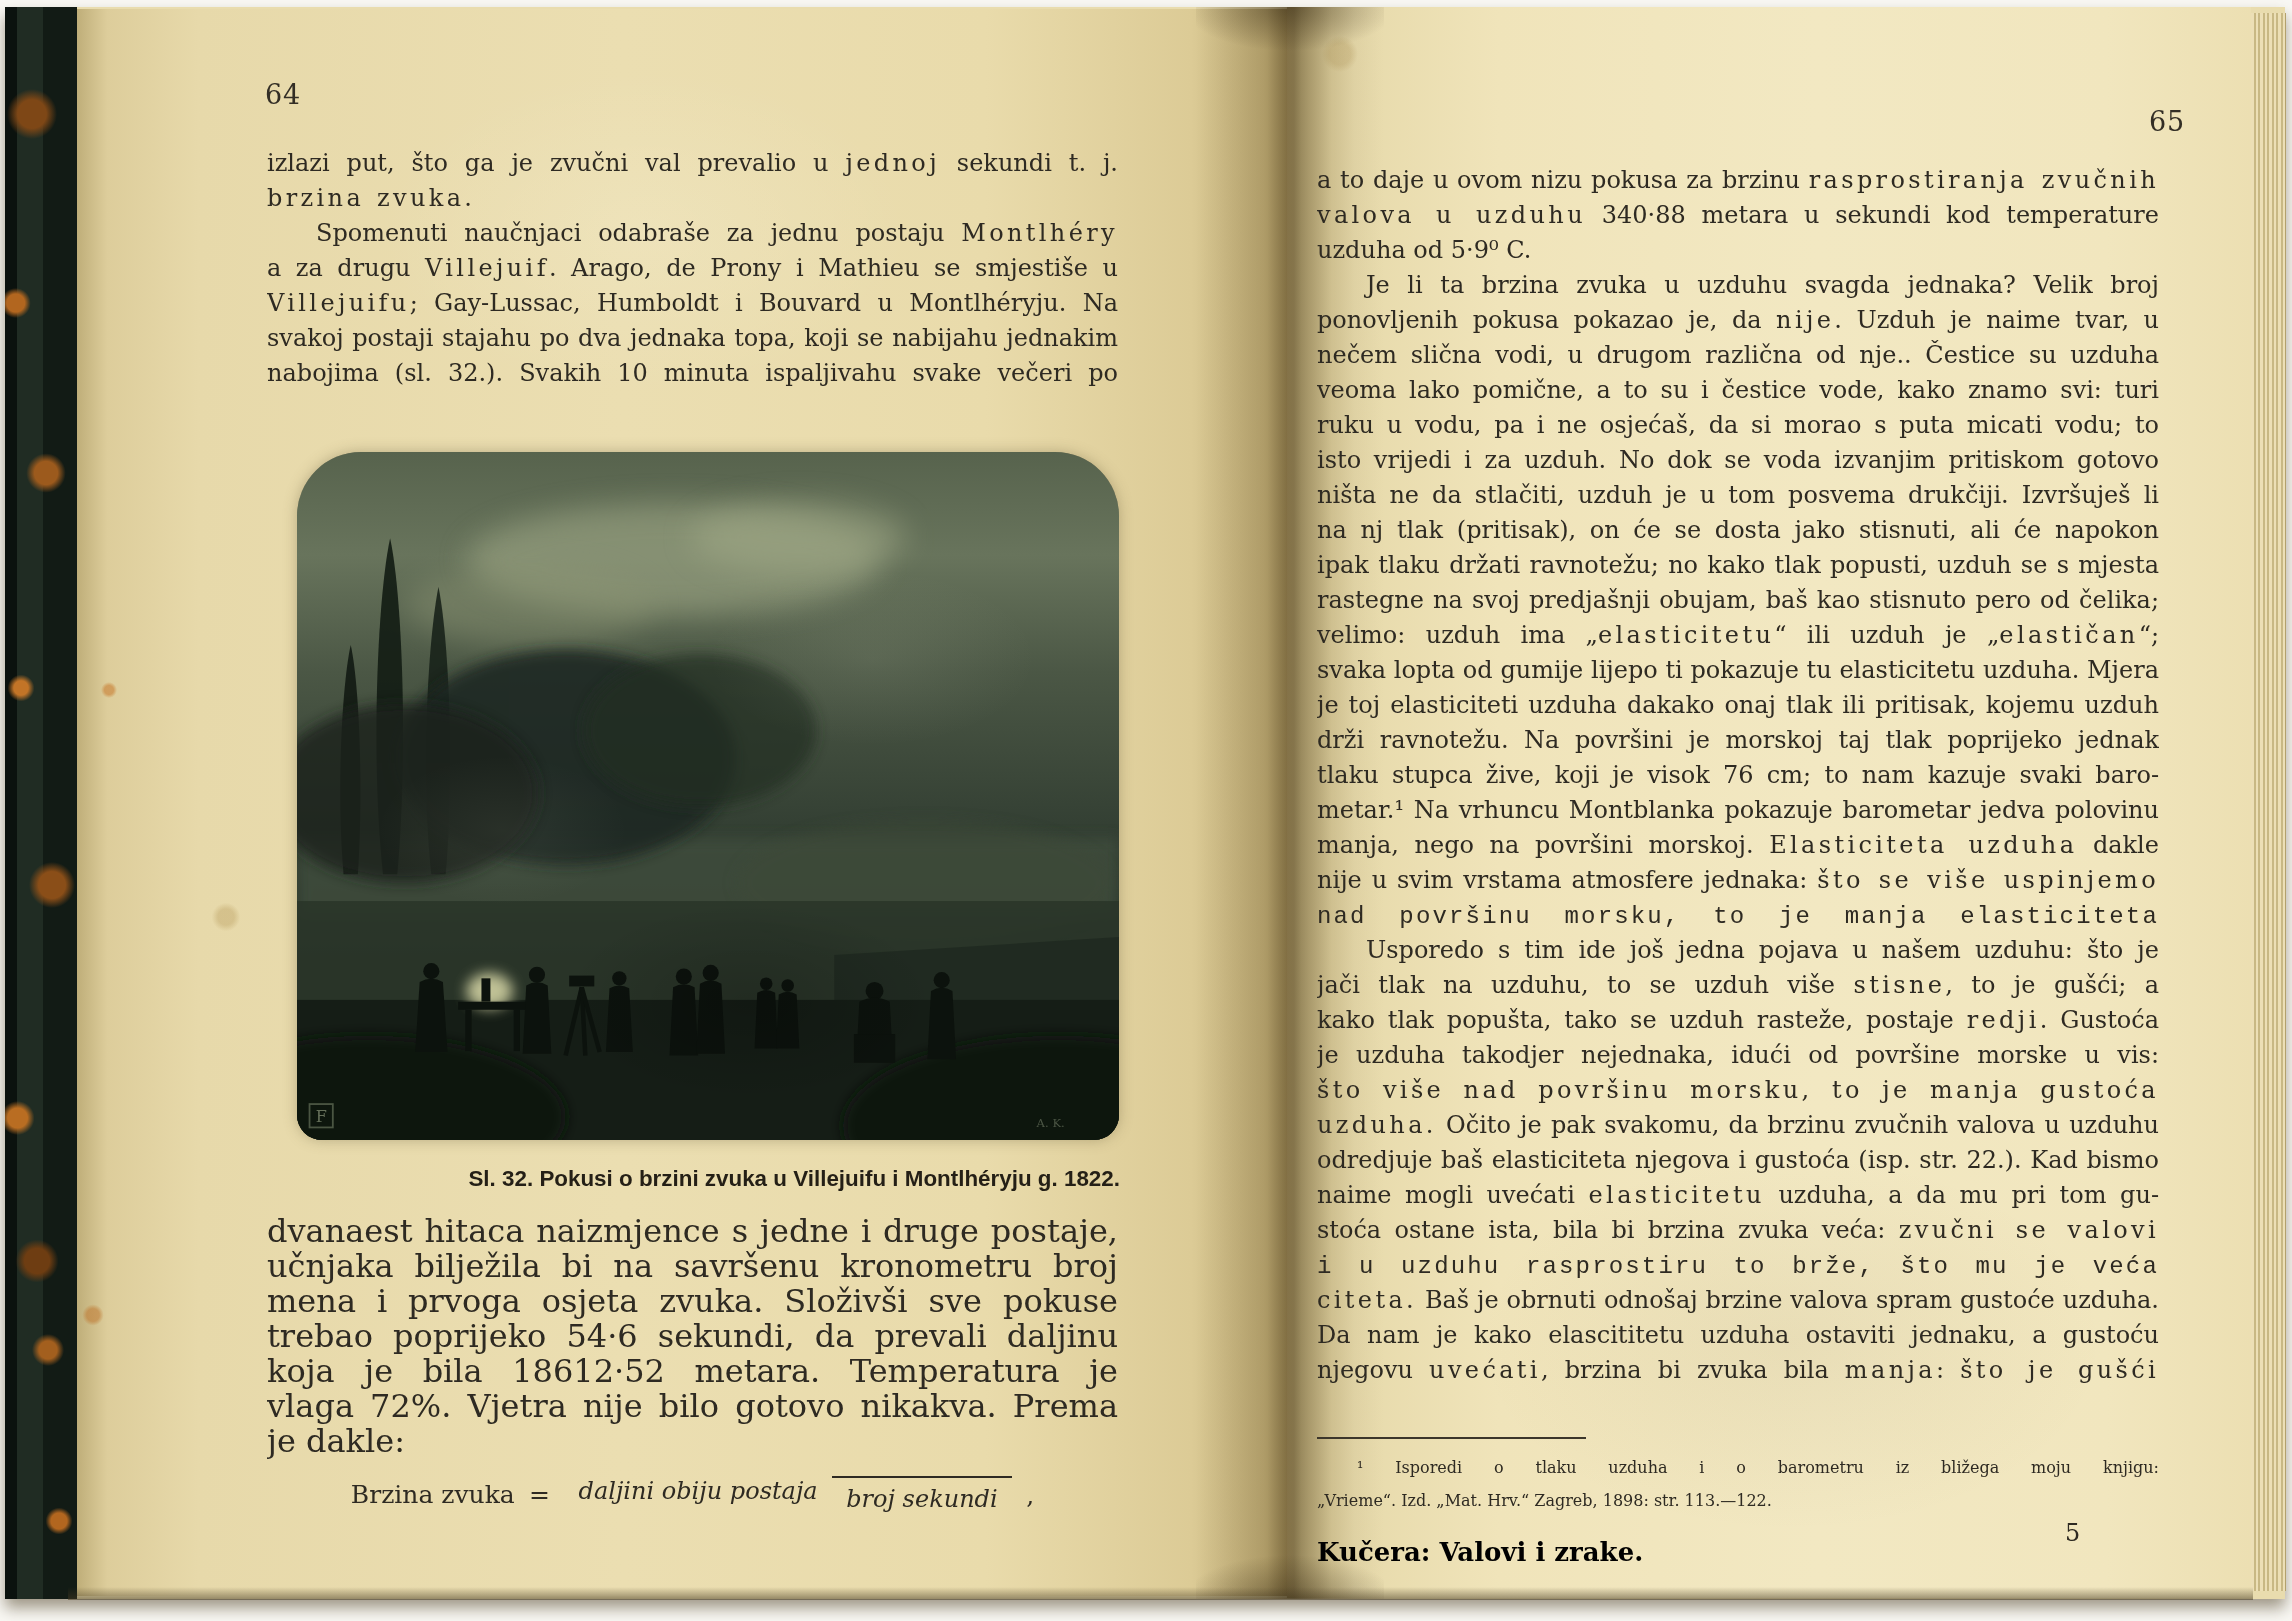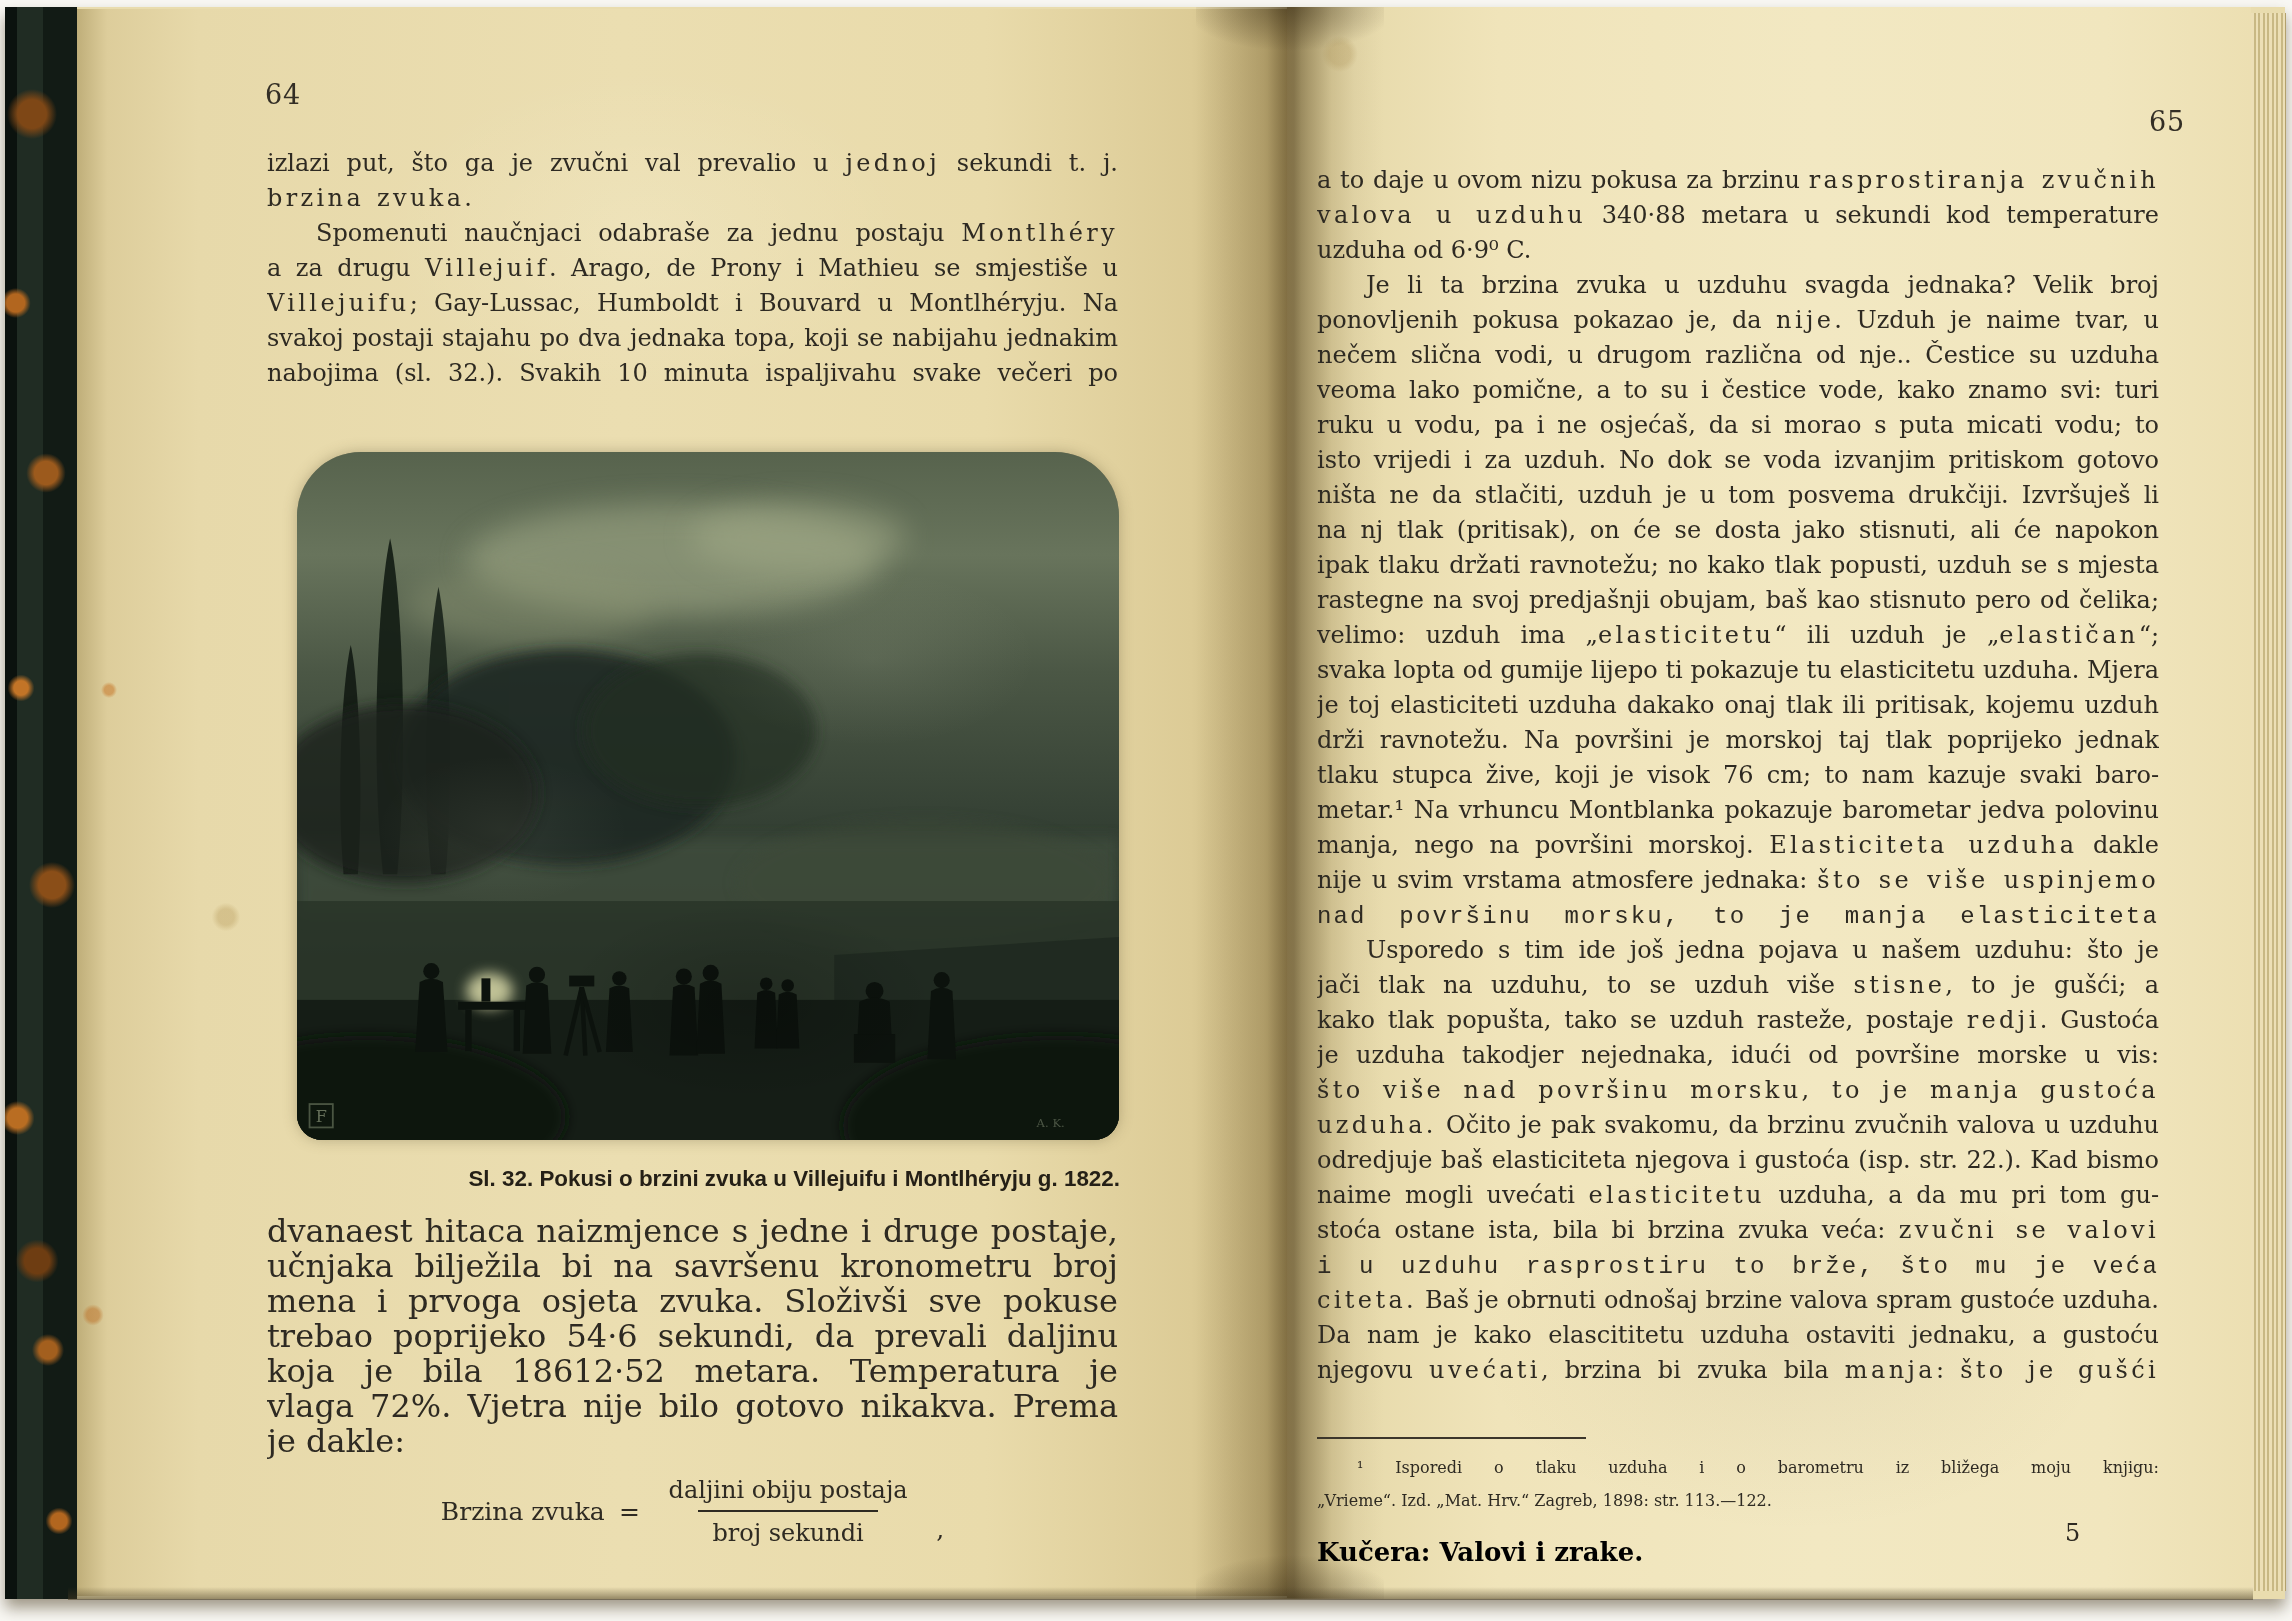--- a/index.html
+++ b/index.html
@@ -107,21 +107,21 @@
     position:absolute;left:267px;top:1166px;width:853px;z-index:5;
     text-align:right;font-family:"Liberation Sans", sans-serif;
     font-weight:bold;font-size:22.4px;color:#241f16;
   }
 
   
   .formula{
     position:absolute;left:267px;top:1476px;width:851px;z-index:5;
     display:flex;justify-content:center;align-items:center;gap:14.3px;font-size:25px;text-align:center;
   }
-  .frac{display:inline-flex;flex-direction:column;align-items:center;font-size:24px;}
+  .frac{display:inline-flex;flex-direction:row;align-items:center;font-size:24px;font-style:italic;}
   .frac .num{padding:0 14.3px 6.3px;}
   .frac .den{border-top:2.2px solid #2e2a22;padding:7.2px 14.3px 0;}
   .formula .tail{align-self:flex-end;padding-bottom:3.6px;}
 
   
   .fnrule{position:absolute;left:1317px;top:1437px;width:269px;height:2.2px;background:#3c362b;z-index:5;}
   .fnote{left:1317px;top:1451px;width:842px;font-size:16px;line-height:33px;}
   .fnote .tline{height:33px;}
   .fnote .ind{text-indent:40px;}
   .footer-sig{
@@ -249,21 +249,21 @@
   <span class="frac">
     <span class="num">daljini obiju postaja</span>
     <span class="den">broj sekundi</span>
   </span>
   <span class="tail">,</span>
 </div>
 
 <div id="right-lines" class="textcol rtext">
     <div class="tline"><span>a to daje u ovom nizu pokusa za brzinu </span><span class="sperr">rasprostiranja zvučnih</span></div>
     <div class="tline"><span class="sperr">valova u uzduhu</span><span> 340·88 metara u sekundi kod temperature</span></div>
-    <div class="tline short"><span>uzduha od 6·9⁰ C.</span></div>
+    <div class="tline short"><span>uzduha od 5·9⁰ C.</span></div>
     <div class="tline ind"><span>Je li ta brzina zvuka u uzduhu svagda jednaka? Velik broj</span></div>
     <div class="tline"><span>ponovljenih pokusa pokazao je, da </span><span class="sperr">nije</span><span>. Uzduh je naime tvar, u</span></div>
     <div class="tline"><span>nečem slična vodi, u drugom različna od nje.. Čestice su uzduha</span></div>
     <div class="tline"><span>veoma lako pomične, a to su i čestice vode, kako znamo svi: turi</span></div>
     <div class="tline"><span>ruku u vodu, pa i ne osjećaš, da si morao s puta micati vodu; to</span></div>
     <div class="tline"><span>isto vrijedi i za uzduh. No dok se voda izvanjim pritiskom gotovo</span></div>
     <div class="tline"><span>ništa ne da stlačiti, uzduh je u tom posvema drukčiji. Izvršuješ li</span></div>
     <div class="tline"><span>na nj tlak (pritisak), on će se dosta jako stisnuti, ali će napokon</span></div>
     <div class="tline"><span>ipak tlaku držati ravnotežu; no kako tlak popusti, uzduh se s mjesta</span></div>
     <div class="tline"><span>rastegne na svoj predjašnji obujam, baš kao stisnuto pero od čelika;</span></div>

